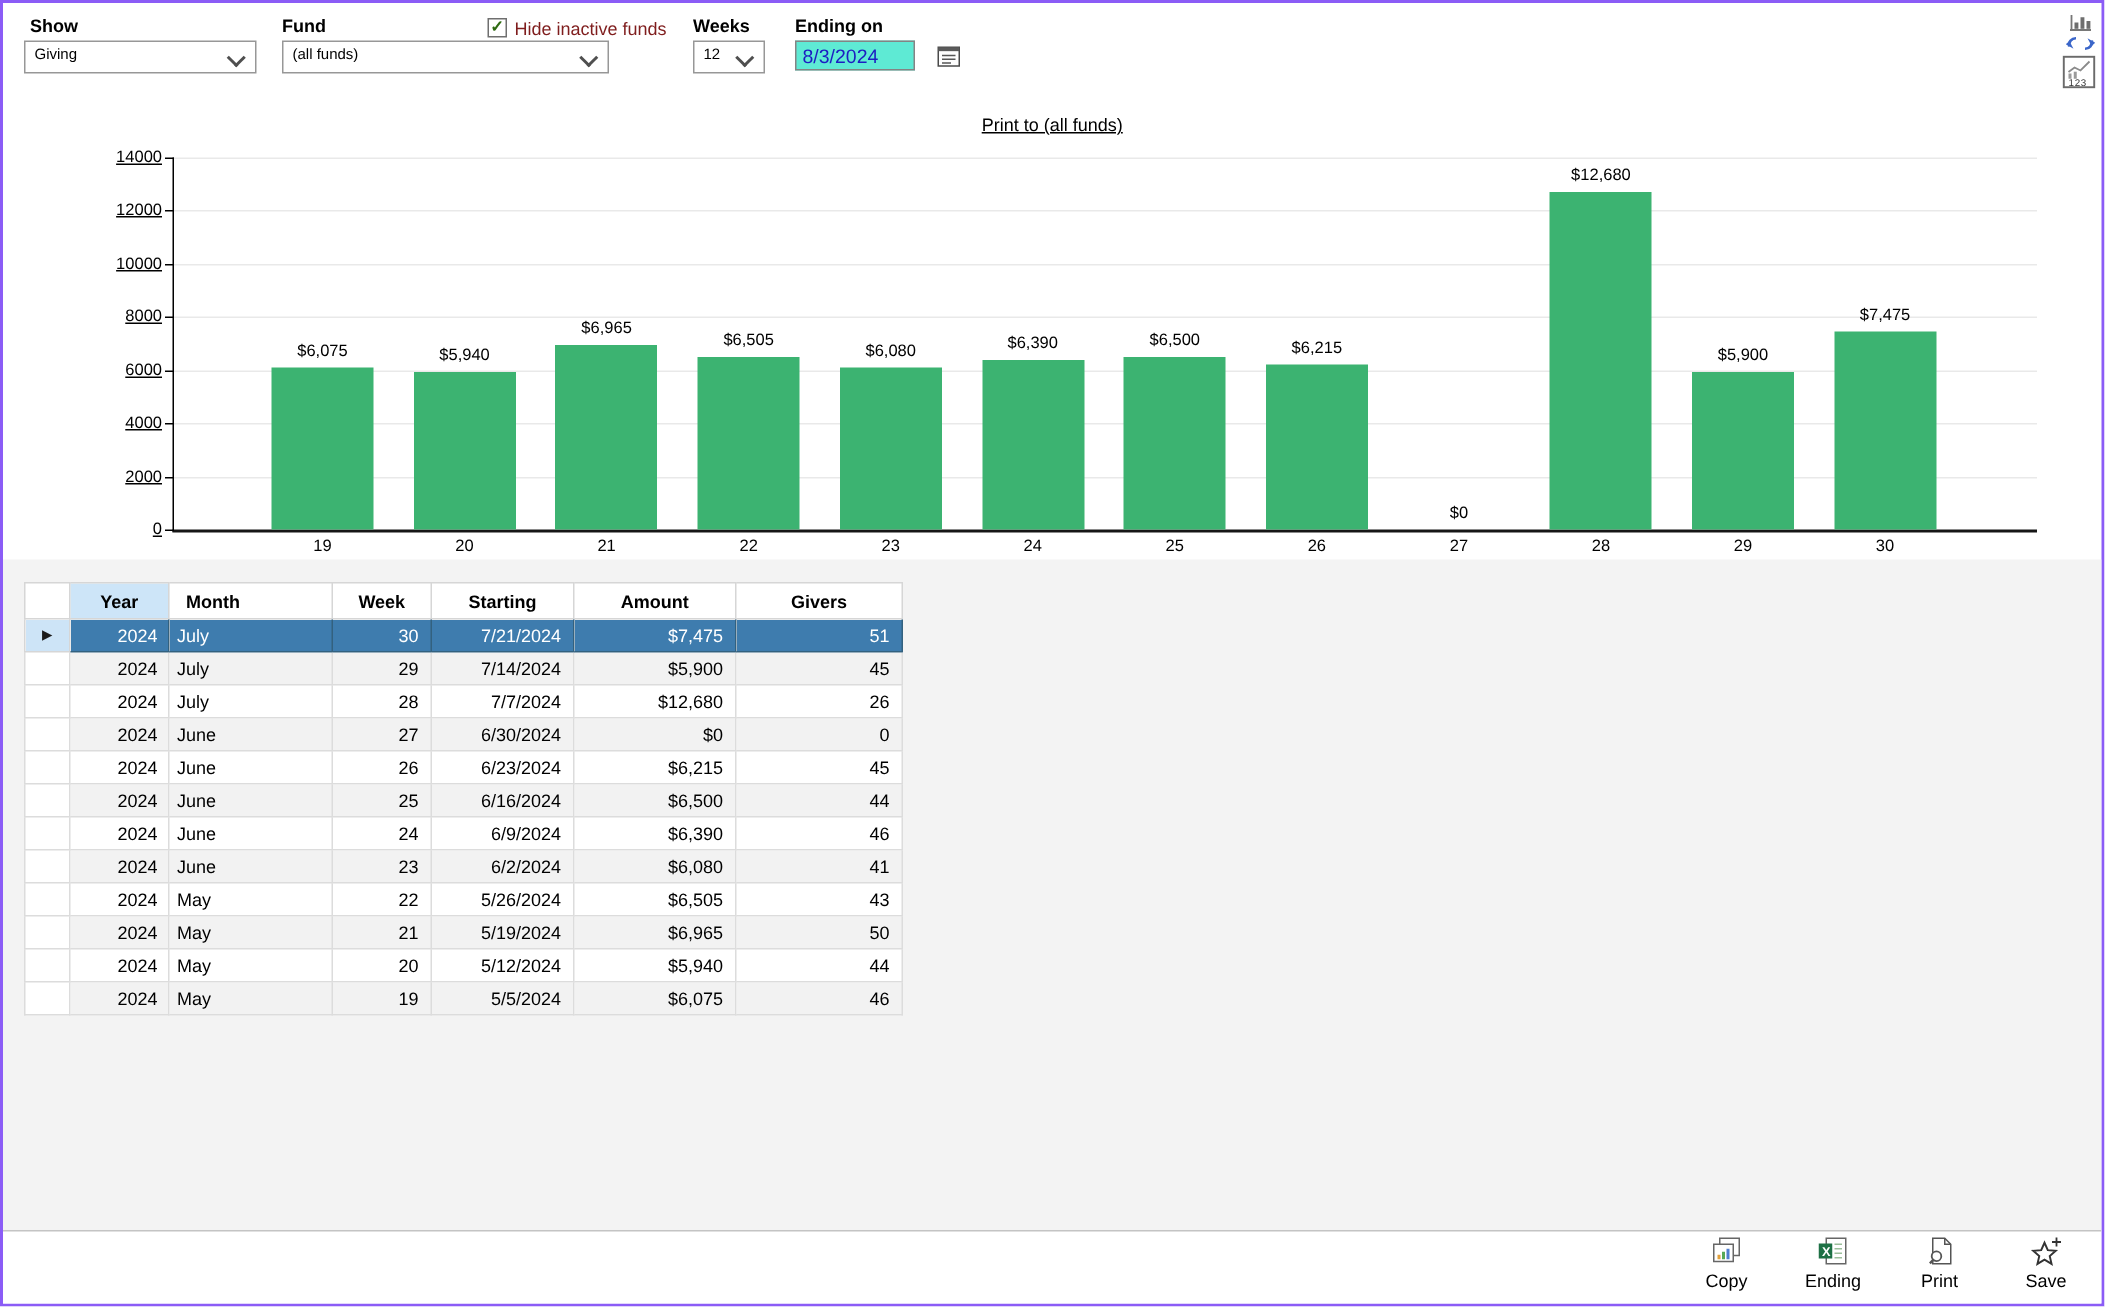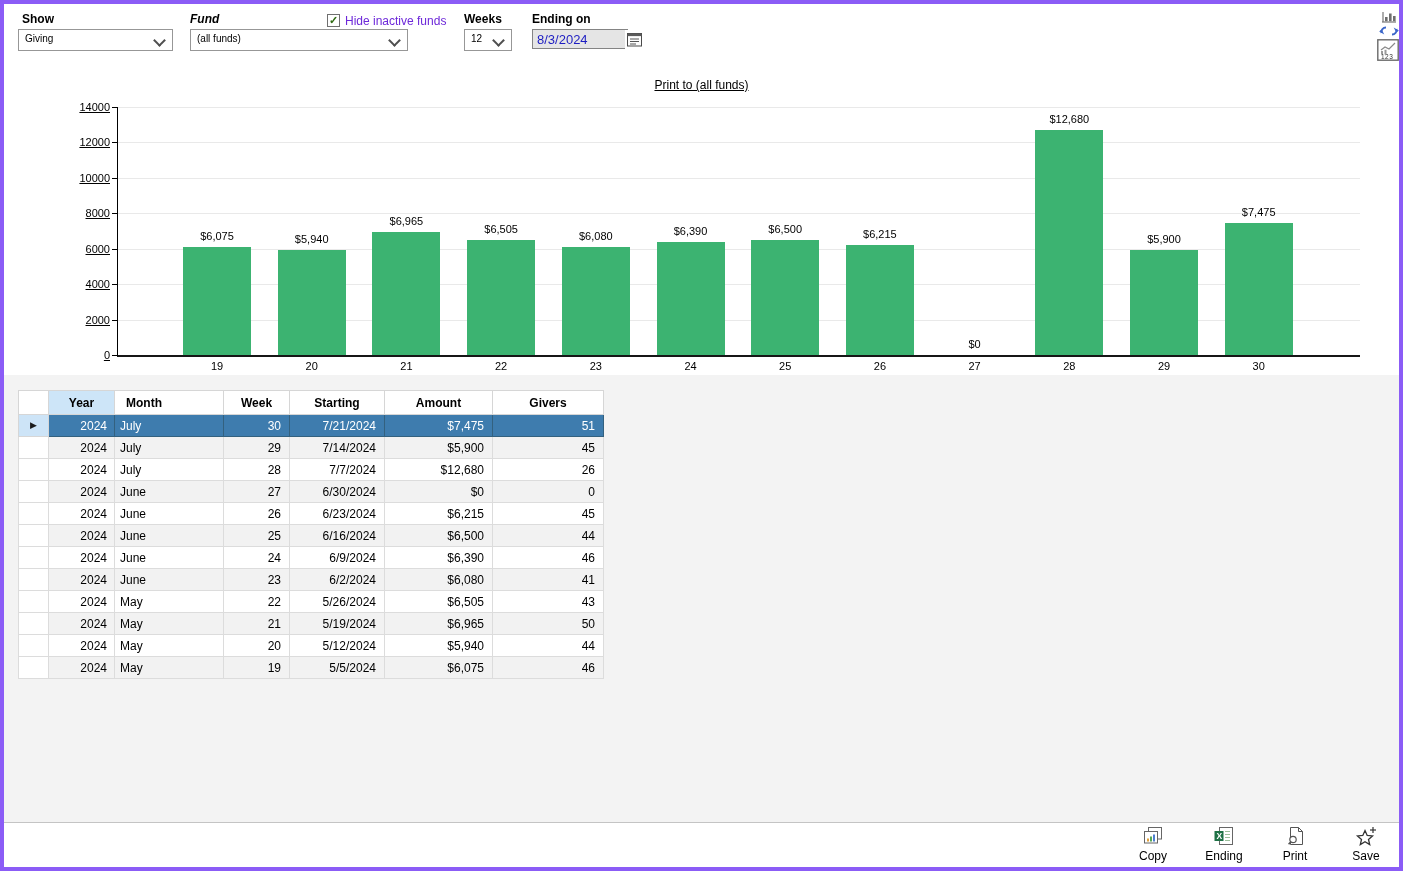--- a/index.html
+++ b/index.html
@@ -1,31 +1,31 @@
 <!DOCTYPE html>
 <html><head>
 <meta charset="utf-8">
 <style>
   html,body{margin:0;padding:0;background:#fff;}
   .window{position:relative;width:1403px;height:871px;background:#ffffff;
-    border:4px solid #8b5cf6;box-sizing:border-box;overflow:hidden;
+    border:2px solid #8b5cf6;box-sizing:border-box;overflow:hidden;
     font-family:"Liberation Sans",sans-serif;color:#000;}
   
   .lbl{position:absolute;font-size:12px;font-weight:bold;white-space:nowrap;}
   .combo{position:absolute;height:22px;background:#fff;border:1px solid #979797;box-sizing:border-box;cursor:default;}
   .combo-val{position:absolute;left:6px;top:3px;font-size:10px;white-space:nowrap;}
   .chev{position:absolute;right:8px;top:6px;width:7px;height:7px;
     border-right:2px solid #4f4f4f;border-bottom:2px solid #4f4f4f;transform:rotate(45deg);}
-  .datefield{position:absolute;left:528px;top:25px;width:96px;height:20px;background:#e5e5e5;
+  .datefield{position:absolute;left:528px;top:25px;width:80px;height:20px;background:#5eead4;
     border:1px solid #848484;color:#1d1dc2;font-size:13px;padding:0 4px;box-sizing:border-box;
     font-family:"Liberation Sans",sans-serif;}
   .checkbox{position:absolute;left:323px;top:10px;width:13px;height:13px;background:#fff;
     border:1px solid #6f6f6f;box-sizing:border-box;font-size:11px;line-height:11px;
     text-align:center;color:#2f6b12;font-weight:bold;cursor:default;}
-  .cb-label{position:absolute;left:341px;top:10px;font-size:12px;color:#6d28d9;white-space:nowrap;}
+  .cb-label{position:absolute;left:341px;top:10px;font-size:12px;color:#7f1d1d;white-space:nowrap;}
   .cal-btn{position:absolute;left:621px;top:26px;width:19px;height:19px;background:#fff;cursor:default;}
   .top-icon{position:absolute;cursor:default;}
   
   .chart-title{position:absolute;top:74px;left:0;width:100%;text-align:center;font-size:12px;
     text-decoration:underline;cursor:default;}
   .plot{position:absolute;left:113px;top:103px;width:1242px;height:248px;
     border-left:1px solid #000;border-bottom:2px solid #161616;background:#fff;}
   .gridline{position:absolute;left:0;width:100%;height:1px;background:#e9e9e9;}
   .ytick{position:absolute;left:-6px;width:6px;height:1px;background:#000;}
   .ylab{position:absolute;left:-54px;width:46px;text-align:right;font-size:11px;text-decoration:underline;}
@@ -60,21 +60,21 @@
 <body>
 
 <div class="window">
 
   <div class="lbl" style="left:18px;top:8px;">Show</div>
   <div class="combo" style="left:14px;top:25px;width:155px;">
     <span class="combo-val">Giving</span>
     <span class="chev"></span>
   </div>
 
-  <div class="lbl" style="left:186px;top:8px;font-style:italic;">Fund</div>
+  <div class="lbl" style="left:186px;top:8px;">Fund</div>
   <div class="combo" style="left:186px;top:25px;width:218px;text-align:center;">
     <span class="combo-val">(all funds)</span>
     <span class="chev"></span>
   </div>
 
   <div class="checkbox">✓</div>
   <div class="cb-label">Hide inactive funds</div>
 
   <div class="lbl" style="left:460px;top:8px;">Weeks</div>
   <div class="combo" style="left:460px;top:25px;width:48px;">

